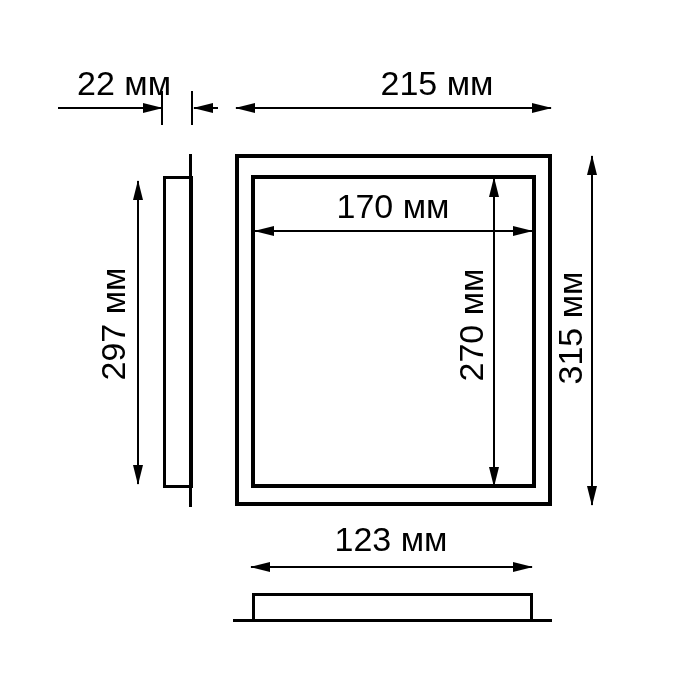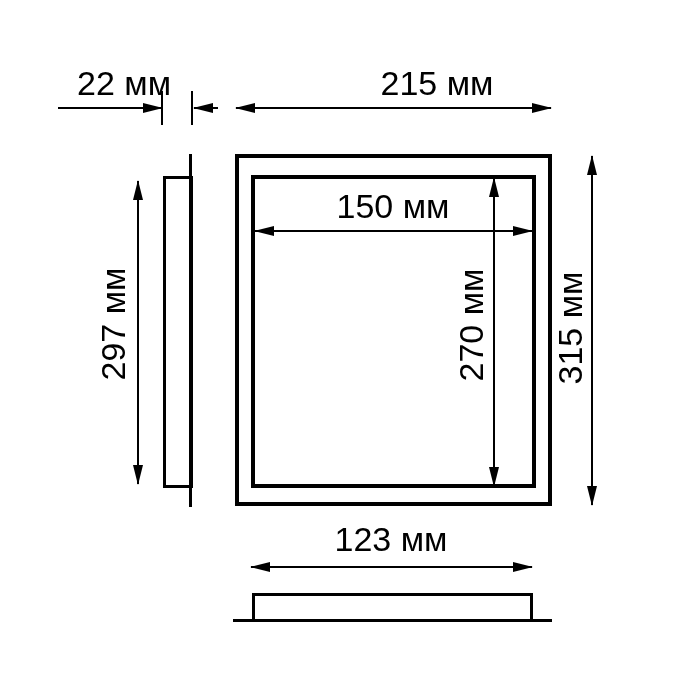--- a/index.html
+++ b/index.html
@@ -133,21 +133,21 @@
 
   <div>
     <div class="dlabel" style="left:391px; top:66px;margin-left:46px;">215 мм</div>
     <div class="dim-h" style="left:236px; top:107px; width:315px;">
       <span class="ah ah-left"></span>
       <span class="ah ah-right"></span>
     </div>
   </div>
 
   <div>
-    <div class="dlabel" style="left:393px; top:189px;">150 мм</div>
+    <div class="dlabel" style="left:393px; top:189px;">170 мм</div>
     <div class="dim-h" style="left:255px; top:230px; width:277px;">
       <span class="ah ah-left"></span>
       <span class="ah ah-right"></span>
     </div>
   </div>
 
   <div>
     <div class="dim-v" style="left:493px; top:178px; height:308px;">
       <span class="ah ah-up"></span>
       <span class="ah ah-down"></span>

